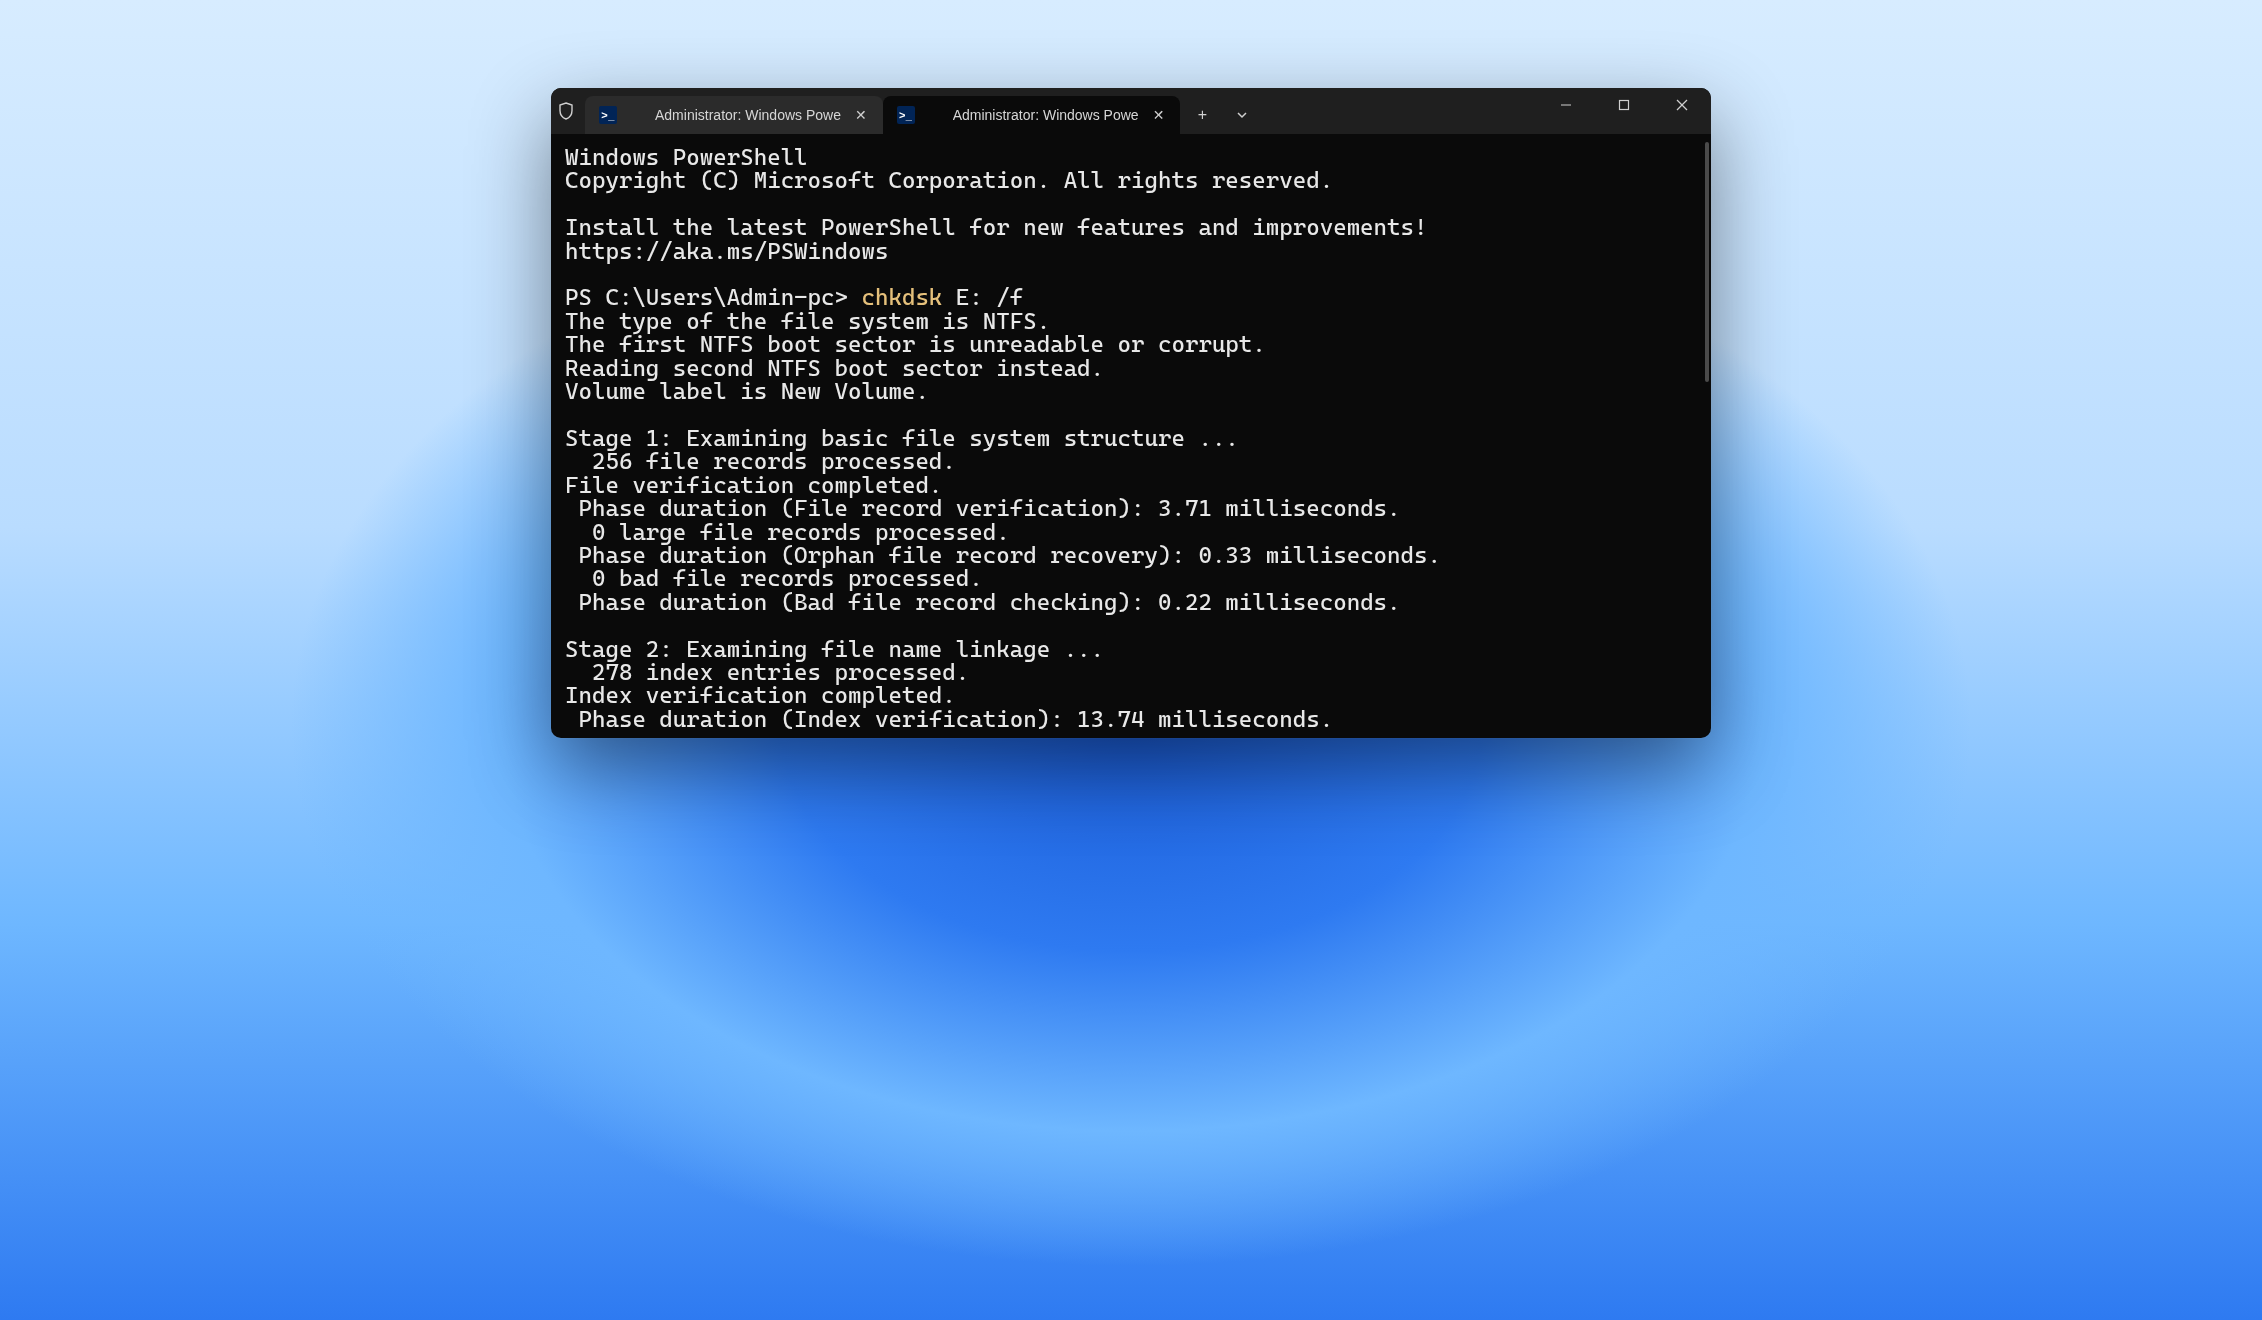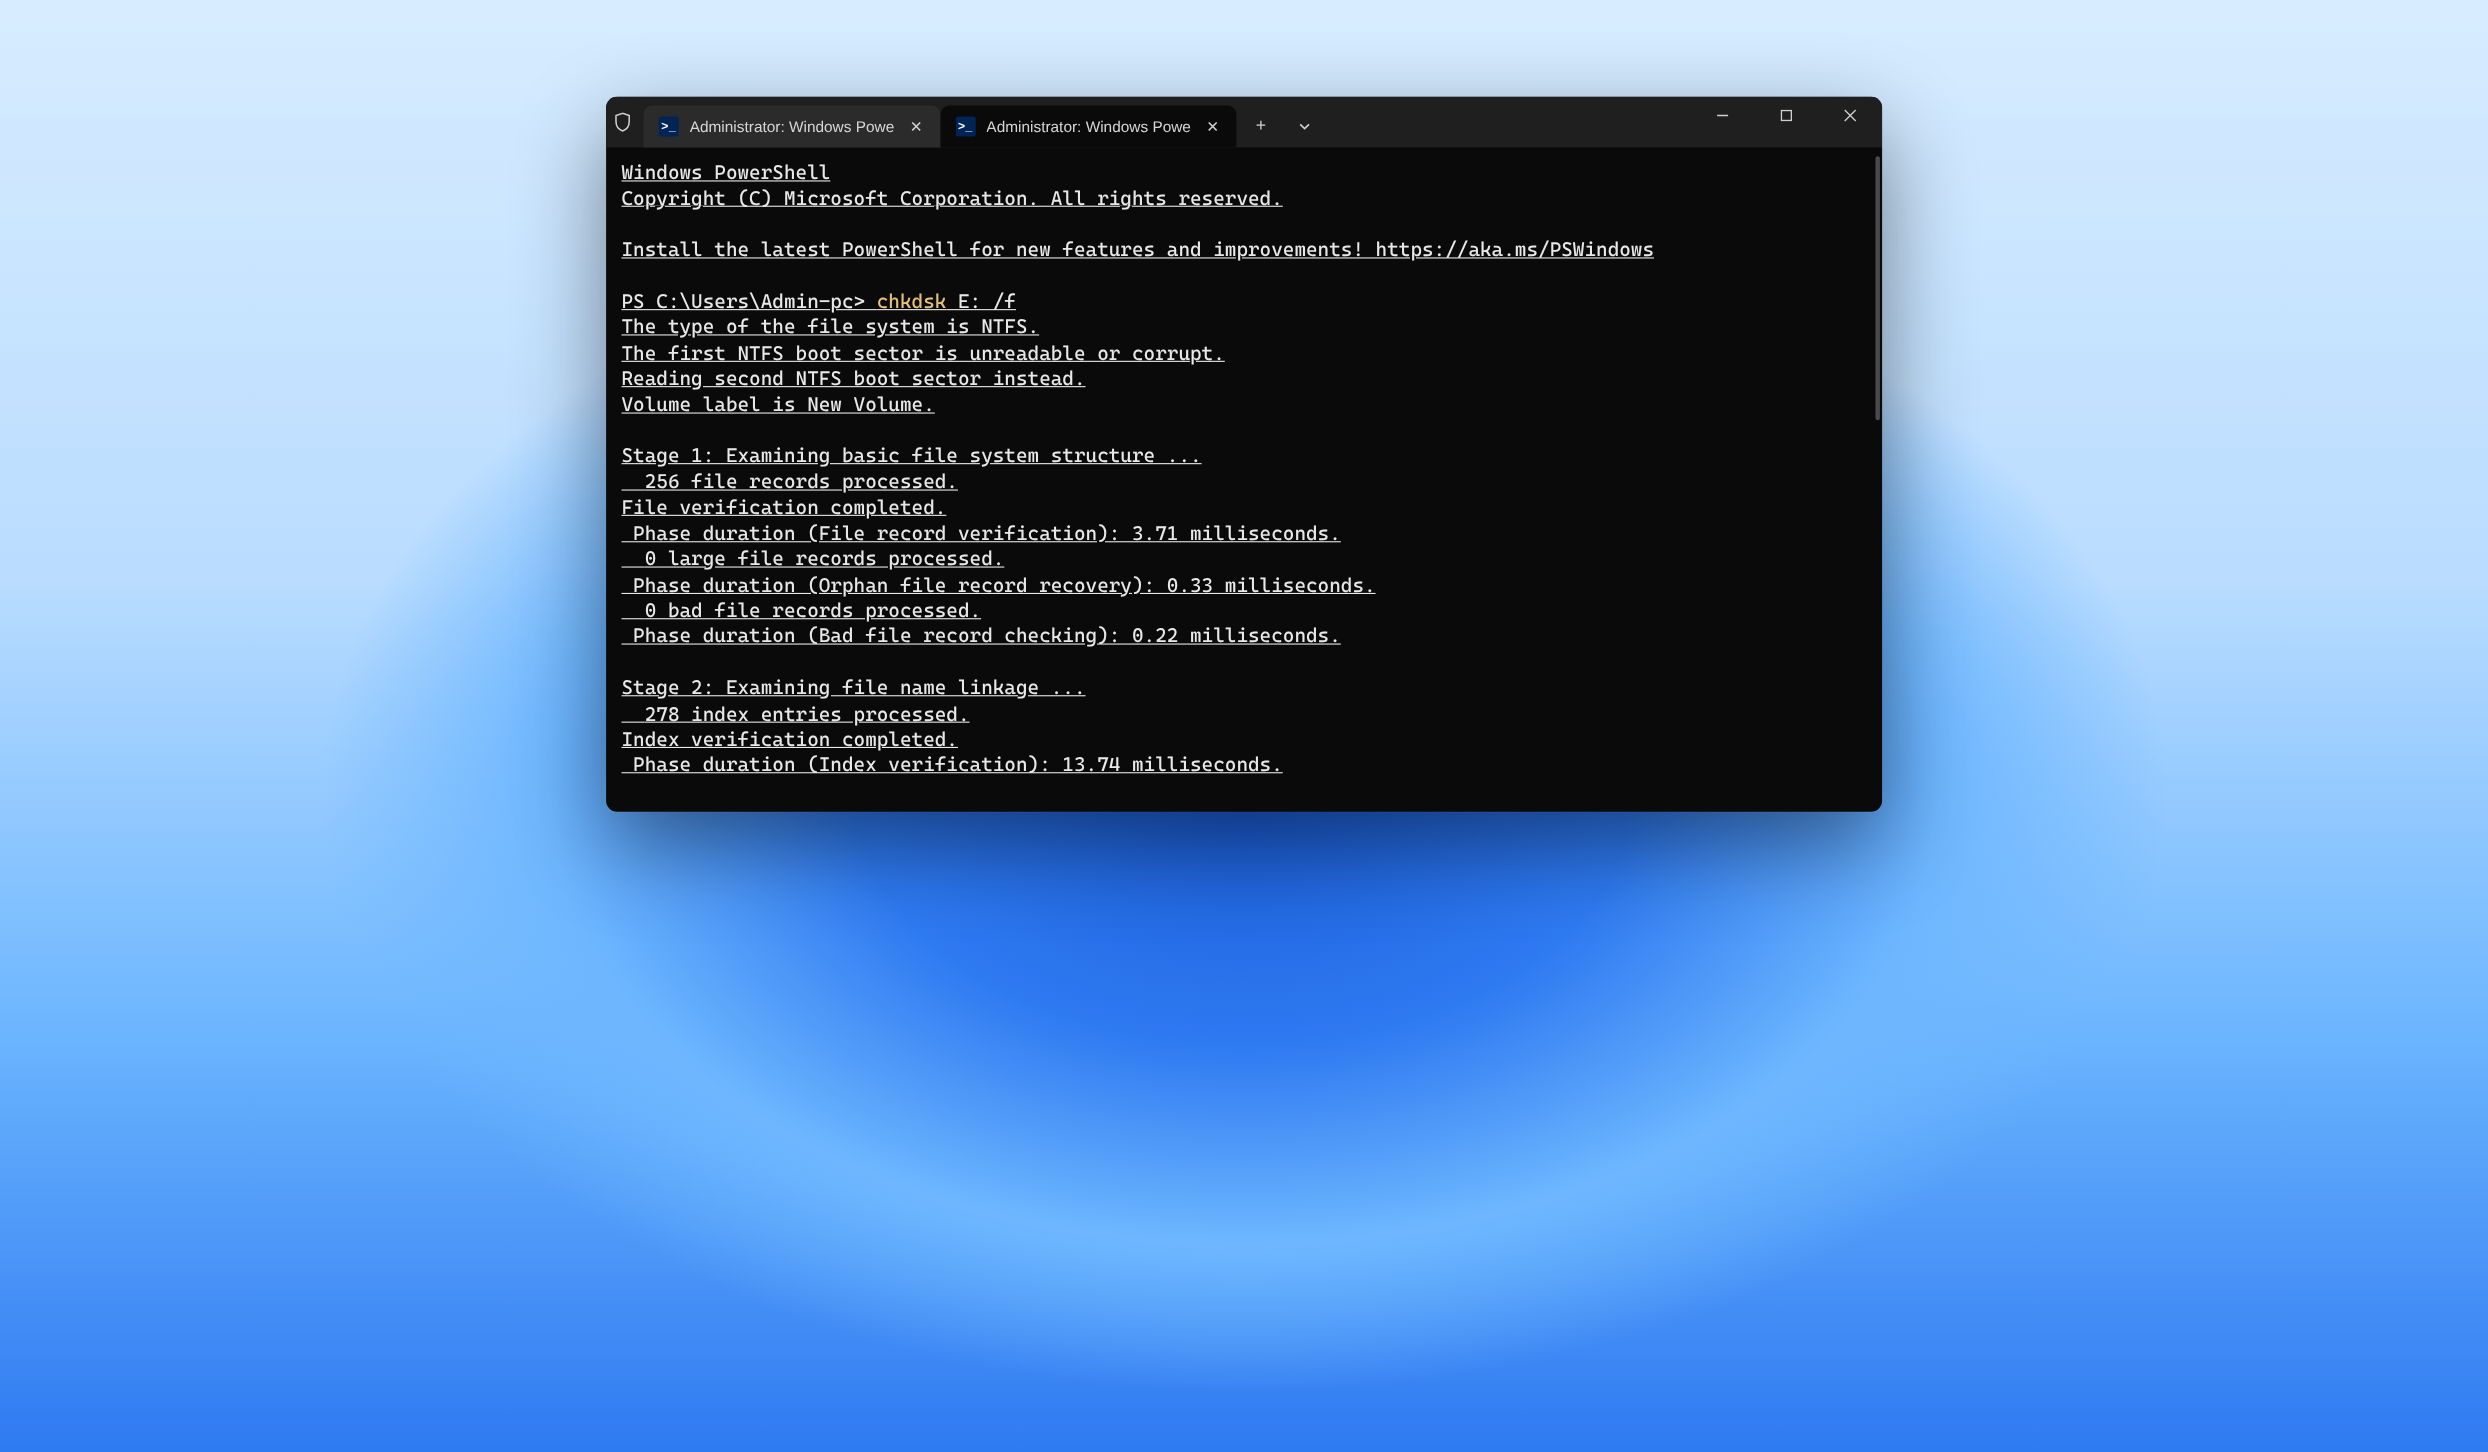--- a/index.html
+++ b/index.html
@@ -28,43 +28,43 @@
   }
   .tabs{ display:flex; align-items:flex-end; flex:1; padding-left:4px; }
   .tab{
     height:38px; display:flex; align-items:center; gap:10px;
     padding:0 12px 0 14px; color:#d6d6d6; font-size:14px;
     max-width:300px; border-radius:8px 8px 0 0; position:relative;
     cursor:pointer; white-space:nowrap;
   }
   .tab.inactive{ background:#2b2b2b; }
   .tab.active{ background:#0a0a0a; }
-  .tab-title{ overflow:hidden; text-overflow:clip; max-width:195px; }
+  .tab-title{ overflow:hidden; text-overflow:clip; max-width:195px;margin-left:28px; }
   .tab .close{ color:#cfcfcf; font-size:14px; padding:2px 4px; border-radius:4px; }
   .ps-icon{
     width:18px; height:18px; background:#012456; border-radius:2px;
     color:#fff; font-size:11px; font-weight:bold; display:flex;
     align-items:center; justify-content:center; letter-spacing:.5px;
   }
   .tabbtn{
     width:36px; height:38px; display:flex; align-items:center; justify-content:center;
     color:#cfcfcf; font-size:16px; cursor:pointer; margin-left:4px;
   }
   .wincontrols{
     display:flex; height:46px; align-items:flex-start;
   }
   .winbtn{
     width:58px; height:34px; display:flex; align-items:center; justify-content:center;
     color:#cfcfcf; cursor:pointer; font-size:12px;
   }
   .winbtn svg{ display:block; }
   .terminal{
     flex:1; padding:12px 14px 14px 14px; overflow:hidden;
-    font-family:"Cascadia Mono","Consolas",monospace; font-size:18px;
-    line-height:23.4px; color:#e8e8e8; position:relative;text-decoration:underline;
+    font-family:"Cascadia Mono","Consolas",monospace; font-size:23px;
+    line-height:23.4px; color:#e8e8e8; position:relative;
   }
   .terminal .yellow{ color:#e5c07b; }
   .scrollbar{
     position:absolute; right:2px; top:8px; width:4px; height:240px;
     background:#4b4b4b; border-radius:2px;
   }
   pre{ font-family:inherit; white-space:pre-wrap; }
 </style>
 </head>
 <body>

